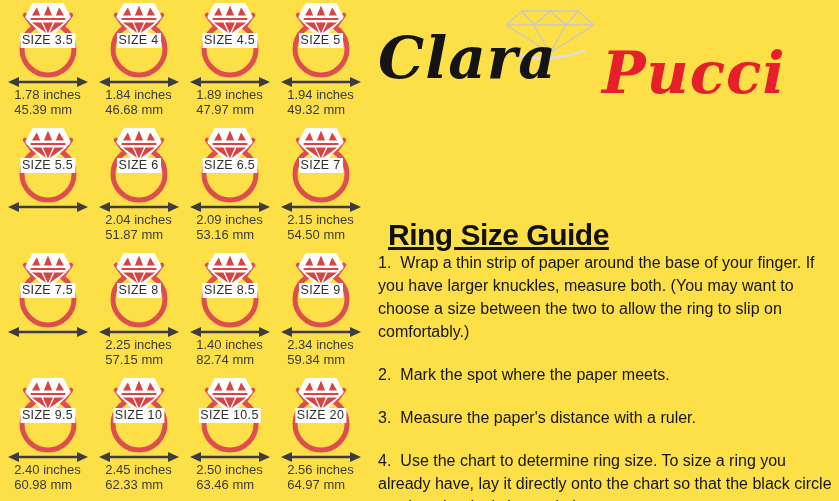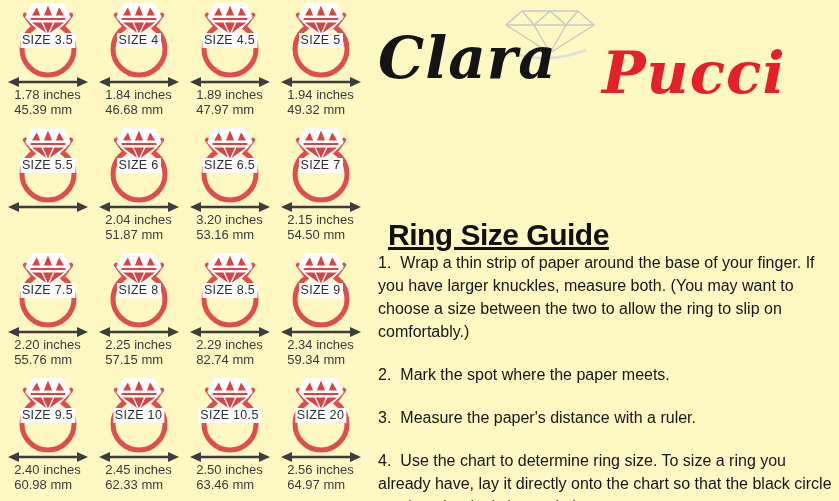--- a/index.html
+++ b/index.html
@@ -1,17 +1,17 @@
 <!DOCTYPE html>
 <html><head>
 <meta charset="utf-8">
 <style>
   html,body{margin:0;padding:0;background:#fff;}
   .page{
-    position:relative;width:839px;height:501px;background:#fef9c3;
+    position:relative;width:839px;height:501px;background:#fde047;
     font-family:"Liberation Sans",sans-serif;overflow:hidden;
   }
   
   .ring-grid{
     position:absolute;left:2px;top:0;
     display:grid;grid-template-columns:repeat(4,91px);grid-auto-rows:125px;
   }
   .ring-cell{display:flex;flex-direction:column;align-items:center;padding-top:3px;}
   .ring-fig{position:relative;width:92px;height:84px;}
   .size-label{
@@ -270,21 +270,21 @@
 
           <g>
             <line x1="15" y1="79" x2="77" y2="79" stroke="#3d3d3d" stroke-width="2.4"></line>
             <polygon points="6,79 17,74 17,84" fill="#3d3d3d"></polygon>
             <polygon points="86,79 75,74 75,84" fill="#3d3d3d"></polygon>
           </g>
         </svg>
         <span class="size-label">SIZE 6.5</span>
       </div>
       <div class="measure">
-        <div class="inches">3.20 inches</div>
+        <div class="inches">2.09 inches</div>
         <div class="mm">53.16 mm</div>
       </div>
     </div>
 
     <div class="ring-cell">
       <div class="ring-fig">
         <svg width="92" height="84" viewBox="0 0 92 84">
 
           <circle cx="46" cy="46" r="26" fill="none" stroke="#df4e4e" stroke-width="5"></circle>
 
@@ -339,24 +339,20 @@
           </g>
 
           <g>
             <line x1="15" y1="79" x2="77" y2="79" stroke="#3d3d3d" stroke-width="2.4"></line>
             <polygon points="6,79 17,74 17,84" fill="#3d3d3d"></polygon>
             <polygon points="86,79 75,74 75,84" fill="#3d3d3d"></polygon>
           </g>
         </svg>
         <span class="size-label">SIZE 7.5</span>
       </div>
-      <div class="measure">
-        <div class="inches">2.20 inches</div>
-        <div class="mm">55.76 mm</div>
-      </div>
     </div>
 
     <div class="ring-cell">
       <div class="ring-fig">
         <svg width="92" height="84" viewBox="0 0 92 84">
 
           <circle cx="46" cy="46" r="26" fill="none" stroke="#df4e4e" stroke-width="5"></circle>
 
           <path d="M31,23 L23,12" stroke="#df4e4e" stroke-width="4.5" stroke-linecap="round" fill="none"></path>
           <path d="M61,23 L69,12" stroke="#df4e4e" stroke-width="4.5" stroke-linecap="round" fill="none"></path>
@@ -410,21 +406,21 @@
 
           <g>
             <line x1="15" y1="79" x2="77" y2="79" stroke="#3d3d3d" stroke-width="2.4"></line>
             <polygon points="6,79 17,74 17,84" fill="#3d3d3d"></polygon>
             <polygon points="86,79 75,74 75,84" fill="#3d3d3d"></polygon>
           </g>
         </svg>
         <span class="size-label">SIZE 8.5</span>
       </div>
       <div class="measure">
-        <div class="inches">2.29 inches</div>
+        <div class="inches">1.40 inches</div>
         <div class="mm">82.74 mm</div>
       </div>
     </div>
 
     <div class="ring-cell">
       <div class="ring-fig">
         <svg width="92" height="84" viewBox="0 0 92 84">
 
           <circle cx="46" cy="46" r="26" fill="none" stroke="#df4e4e" stroke-width="5"></circle>
 

